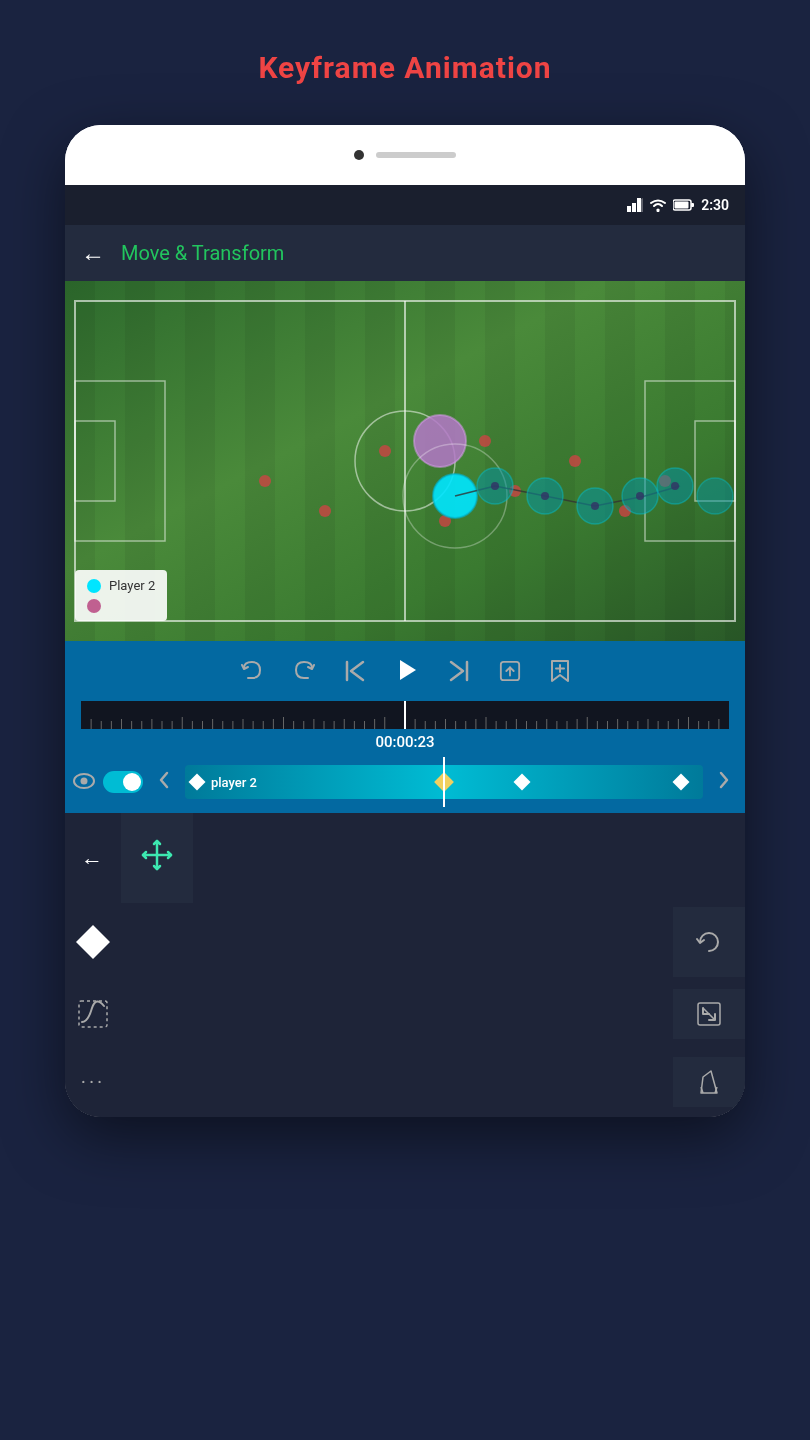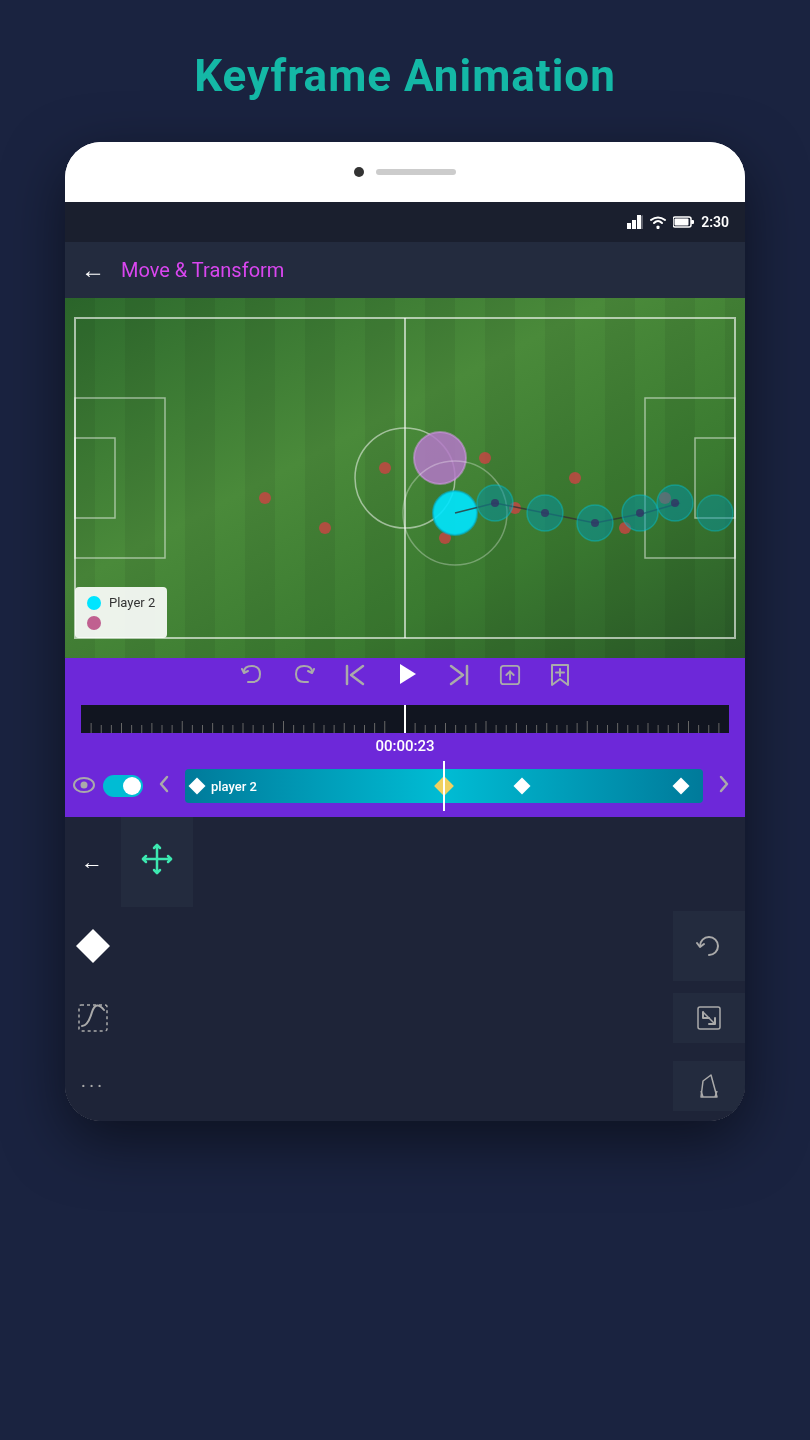--- a/index.html
+++ b/index.html
@@ -7,22 +7,22 @@
       width: 810px;
       min-height: 1440px;
       background: #1a2340;
       display: flex;
       flex-direction: column;
       align-items: center;
       font-family: 'Roboto', Arial, sans-serif;
     }
 
     .page-title {
-      color: #14b8a6;
-      font-size: 44px;
+      color: #ef4444;
+      font-size: 30px;
       font-weight: 700;
       margin: 50px 0 40px;
       letter-spacing: 1px;
     }
 
     .phone-frame {
       width: 680px;
       background: #ffffff;
       border-radius: 36px;
       overflow: hidden;
@@ -91,21 +91,21 @@
       gap: 16px;
     }
 
     .app-bar-back {
       color: #ffffff;
       font-size: 24px;
       cursor: pointer;
     }
 
     .app-bar-title {
-      color: #d946ef;
+      color: #22c55e;
       font-size: 20px;
       font-weight: 400;
     }
 
     
     .video-area {
       position: relative;
       width: 100%;
       height: 360px;
       background: linear-gradient(135deg, #2a5a2a 0%, #3a7a3a 30%, #4a8a4a 60%, #2a6a2a 100%);
@@ -141,22 +141,22 @@
 
     .legend-dot-purple {
       width: 14px;
       height: 14px;
       background: #c06090;
       border-radius: 50%;
     }
 
     
     .controls-bar {
-      background: #6d28d9;
-      padding: 3px 0 8px;
+      background: #0369a1;
+      padding: 16px 0 8px;
     }
 
     .controls-buttons {
       display: flex;
       align-items: center;
       justify-content: center;
       gap: 28px;
       margin-bottom: 12px;
     }
 

